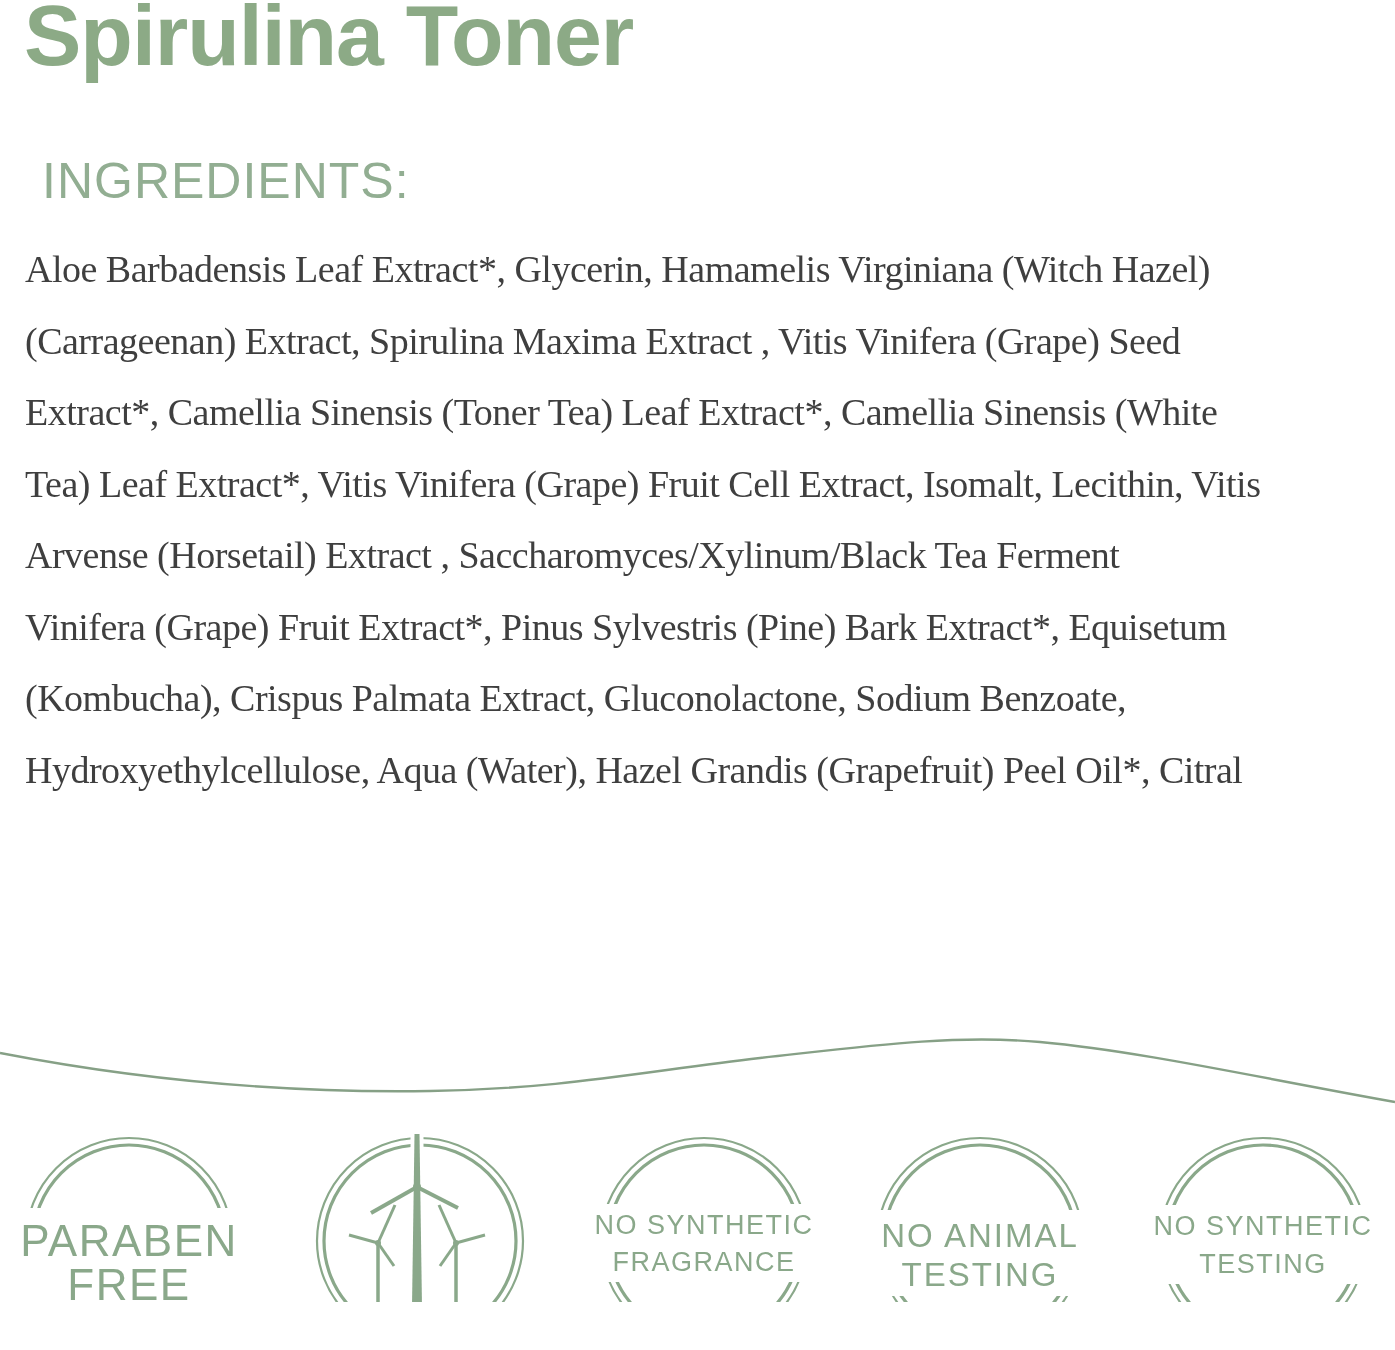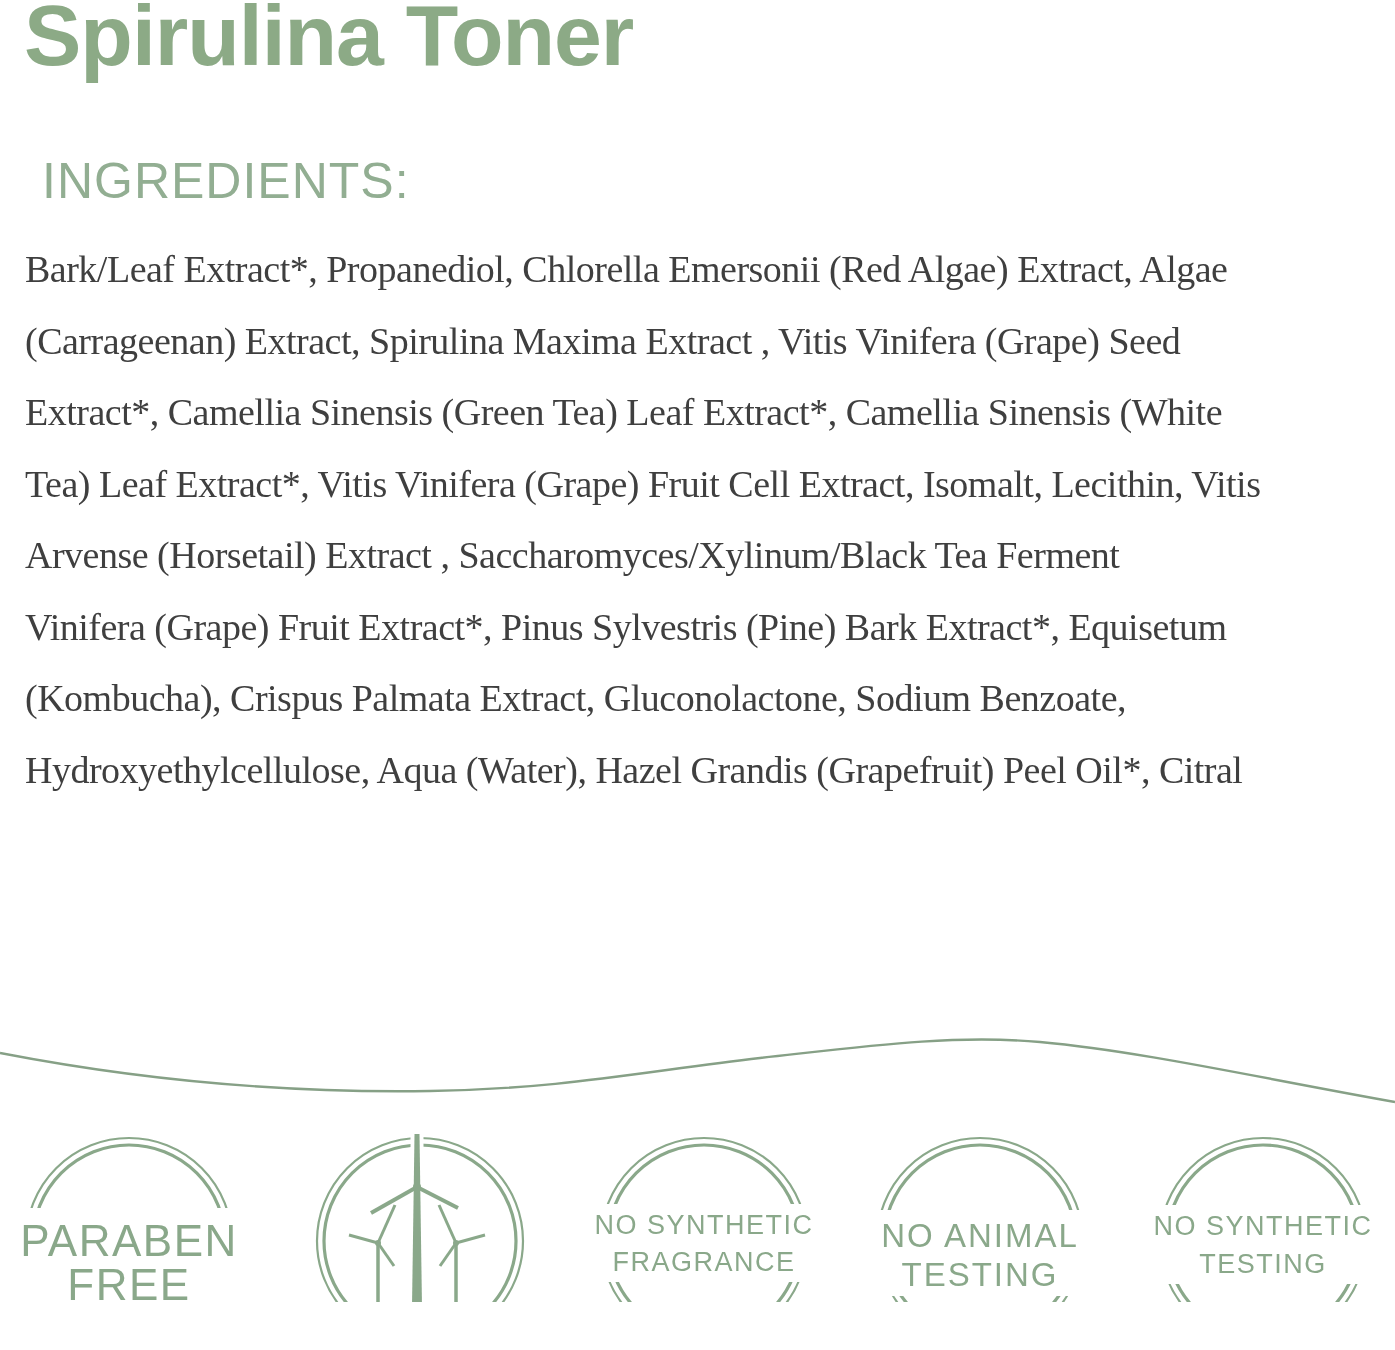--- a/index.html
+++ b/index.html
@@ -101,23 +101,23 @@
 </head>
 <body>
 
 <div class="page">
 
   <h1 class="title">Spirulina Toner</h1>
 
   <div class="ingredients-heading">INGREDIENTS:</div>
 
   <div class="ingredients-text">
-    <div class="ing-line">Bark/Leaf Extract*, Propanediol, Chlorella Emersonii (Red Algae) Extract, Algae</div>
+    <div class="ing-line">Aloe Barbadensis Leaf Extract*, Glycerin, Hamamelis Virginiana (Witch Hazel)</div>
     <div class="ing-line">(Carrageenan) Extract, Spirulina Maxima Extract , Vitis Vinifera (Grape) Seed</div>
-    <div class="ing-line">Extract*, Camellia Sinensis (Green Tea) Leaf Extract*, Camellia Sinensis (White</div>
+    <div class="ing-line">Extract*, Camellia Sinensis (Toner Tea) Leaf Extract*, Camellia Sinensis (White</div>
     <div class="ing-line">Tea) Leaf Extract*, Vitis Vinifera (Grape) Fruit Cell Extract, Isomalt, Lecithin, Vitis</div>
     <div class="ing-line">Arvense (Horsetail) Extract , Saccharomyces/Xylinum/Black Tea Ferment</div>
     <div class="ing-line">Vinifera (Grape) Fruit Extract*, Pinus Sylvestris (Pine) Bark Extract*, Equisetum</div>
     <div class="ing-line">(Kombucha), Crispus Palmata Extract, Gluconolactone, Sodium Benzoate,</div>
     <div class="ing-line">Hydroxyethylcellulose, Aqua (Water), Hazel Grandis (Grapefruit) Peel Oil*, Citral</div>
   </div>
 
   <svg class="divider" viewBox="0 0 1395 120" preserveAspectRatio="none">
     <path d="M 0 33 C 150 62, 300 73, 430 71 C 560 69, 640 52, 760 38 C 860 27, 950 14, 1040 22 C 1140 31, 1260 58, 1395 82"></path>
   </svg>

